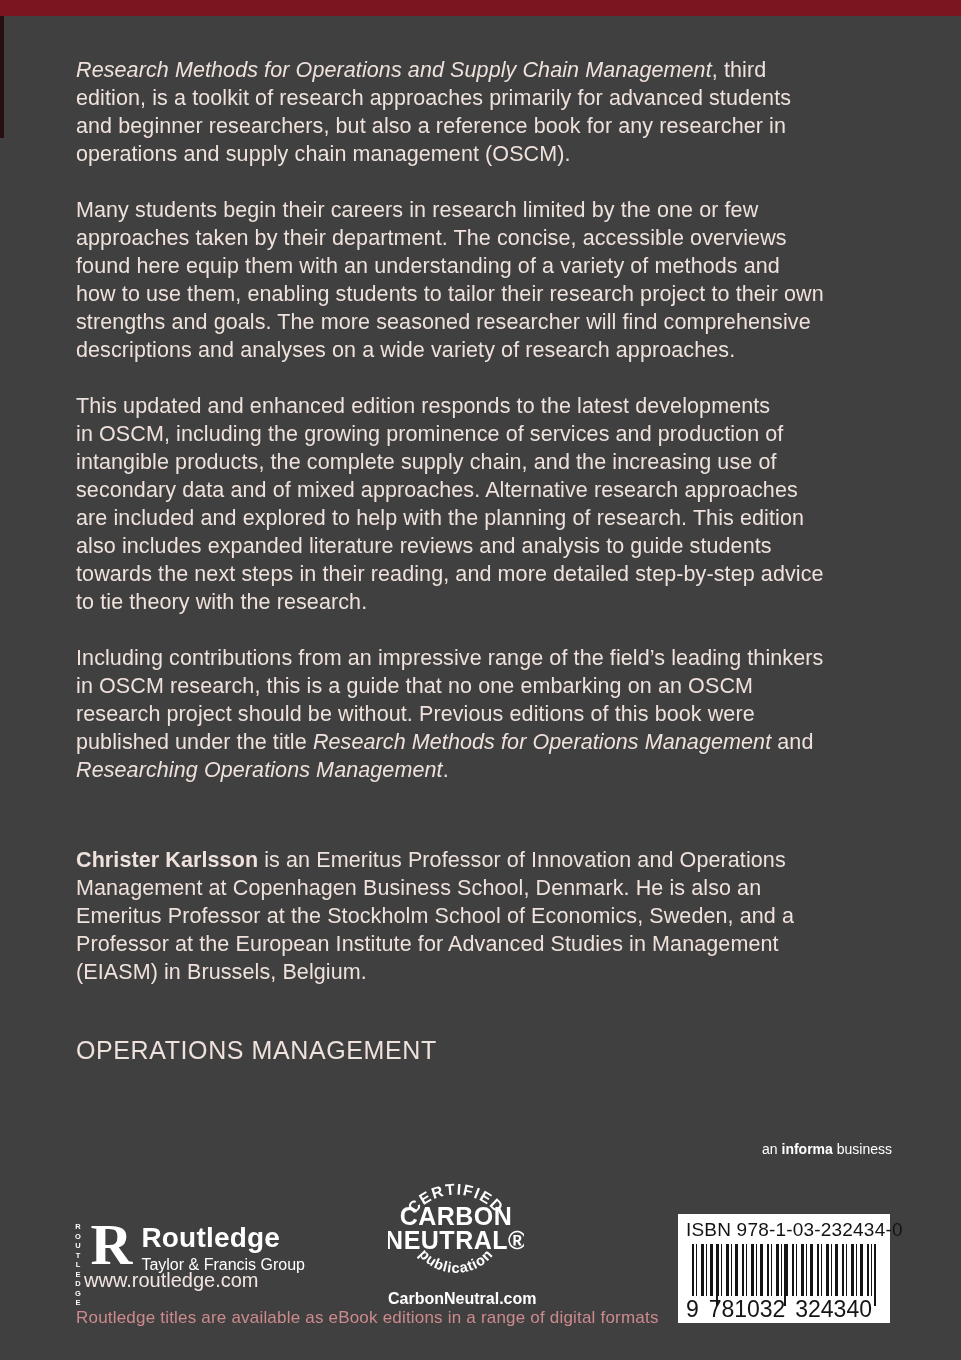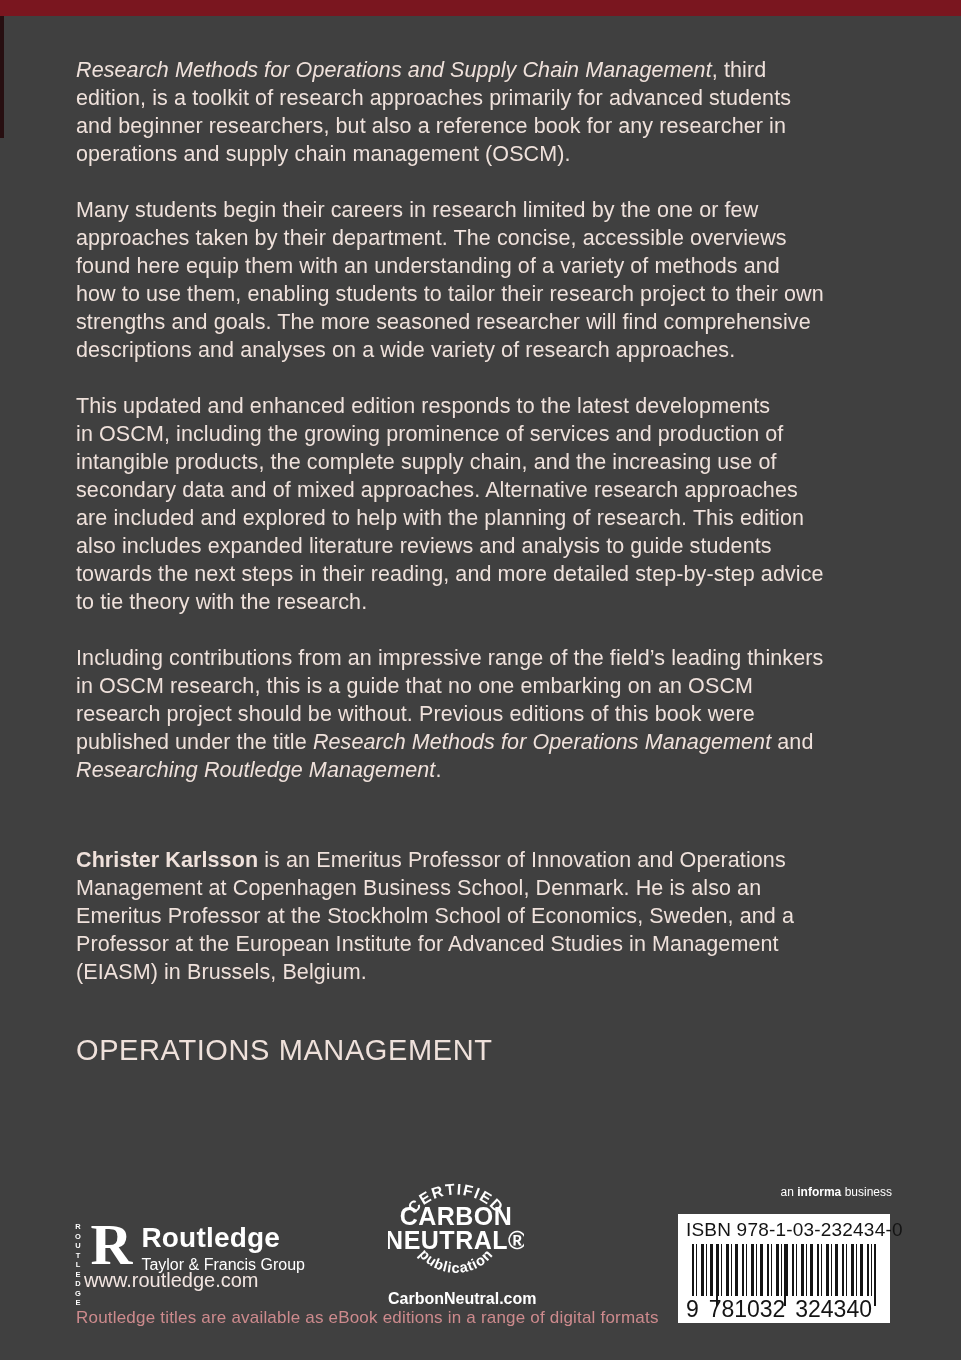--- a/index.html
+++ b/index.html
@@ -17,21 +17,21 @@
   
   .blurb {
     position:absolute; left:76px; top:40px; width:860px;
     font-size:21.5px; line-height:28px; letter-spacing:0.1px;
   }
   .blurb p { margin:0 0 28px; white-space:pre-line; }
   .i { font-style:italic; }
   .b { font-weight:bold; }
   p.bio { margin-top:62px; }
   .category {
-    margin-top:50px; font-size:29px; letter-spacing:0.6px; white-space:pre-line;
+    margin-top:50px; font-size:25px; letter-spacing:0.6px; white-space:pre-line;
   }
   
   .routledge { position:absolute; left:74px; top:1204px; display:flex; gap:9px; }
   .rl-vert {
     writing-mode:vertical-rl; text-orientation:upright;
     font-size:7.5px; font-weight:700; line-height:1; letter-spacing:0.5px;
     height:54px; padding-top:2px; color:#fff;
   }
   .rl-R {
     font-family:"Liberation Serif", serif; font-weight:700;
@@ -40,21 +40,21 @@
   .rl-words { padding-top:3px; color:#fff; }
   .rl-name { font-size:28px; font-weight:600; letter-spacing:0.2px; line-height:1.05; }
   .rl-group { font-size:16px; font-weight:400; margin-top:4px; }
   .rl-site { position:absolute; left:76px; top:1253px; font-size:20px; color:#F3E6E2;padding-left:8px; }
   
   .carbon { position:absolute; left:388px; top:1152px; width:136px; text-align:center; color:#fff; }
   .carbon svg { display:block; }
   .cn-site { font-size:16px; font-weight:700; margin-top:2px; color:#fff; }
   
   .informa {
-    position:absolute; right:69px; top:1169px; font-size:12px; color:#fff;
+    position:absolute; right:69px; top:1125px; font-size:14px; color:#fff;
   }
   .informa .b { font-weight:700; }
   .barcode-box {
     position:absolute; left:678px; top:1198px; width:212px; height:109px;
     background:#FFFFFF; box-sizing:border-box; padding:5px 8px 4px;
   }
   .isbn-label {
     font-size:19px; color:#141414; text-align:center; letter-spacing:0.2px;
     white-space:nowrap;
   }
@@ -108,21 +108,21 @@
 secondary data and of mixed approaches. Alternative research approaches
 are included and explored to help with the planning of research. This edition
 also includes expanded literature reviews and analysis to guide students
 towards the next steps in their reading, and more detailed step-by-step advice
 to tie theory with the research.</p>
 
     <p><span>Including contributions from an impressive range of the field’s leading thinkers
 in OSCM research, this is a guide that no one embarking on an OSCM
 research project should be without. Previous editions of this book were
 published under the title </span><span class="i">Research Methods for Operations Management</span><span> and
-</span><span class="i">Researching Routledge Management</span><span>.</span></p>
+</span><span class="i">Researching Operations Management</span><span>.</span></p>
 
     <p class="bio"><span class="b">Christer Karlsson</span><span> is an Emeritus Professor of Innovation and Operations
 Management at Copenhagen Business School, Denmark. He is also an
 Emeritus Professor at the Stockholm School of Economics, Sweden, and a
 Professor at the European Institute for Advanced Studies in Management
 (EIASM) in Brussels, Belgium.</span></p>
 
     <div class="category">OPERATIONS MANAGEMENT</div>
   </main>
 

